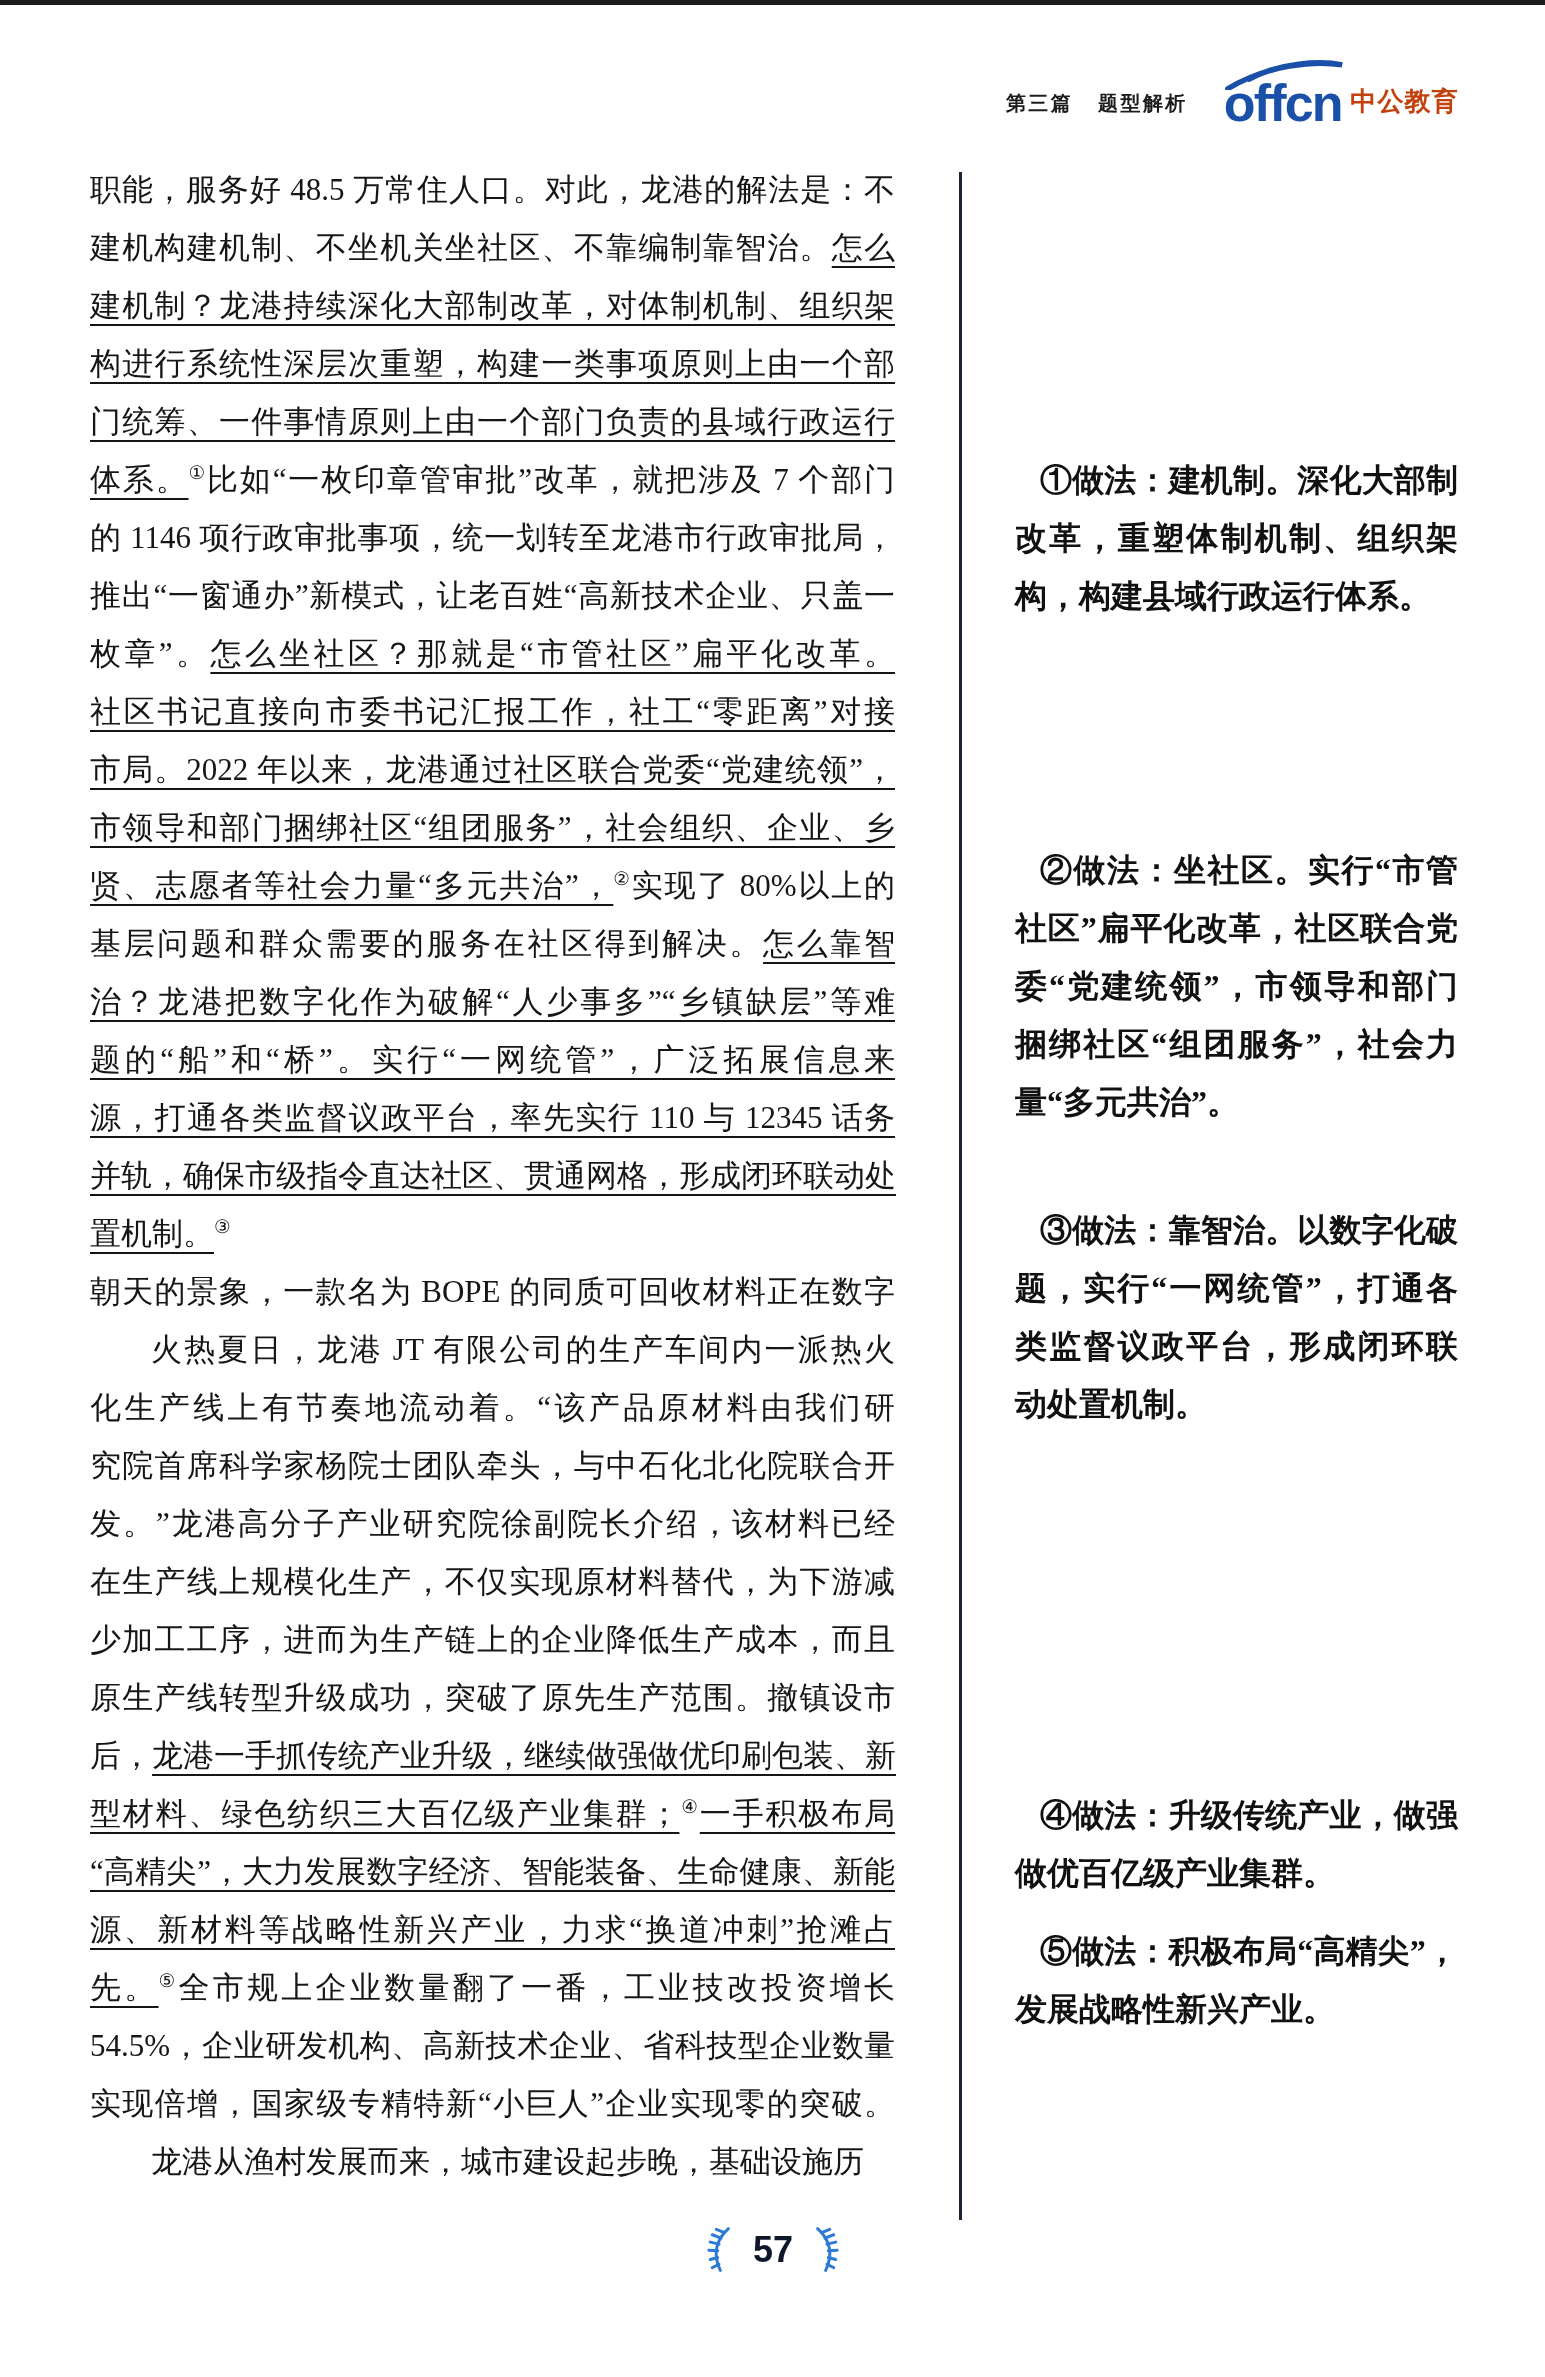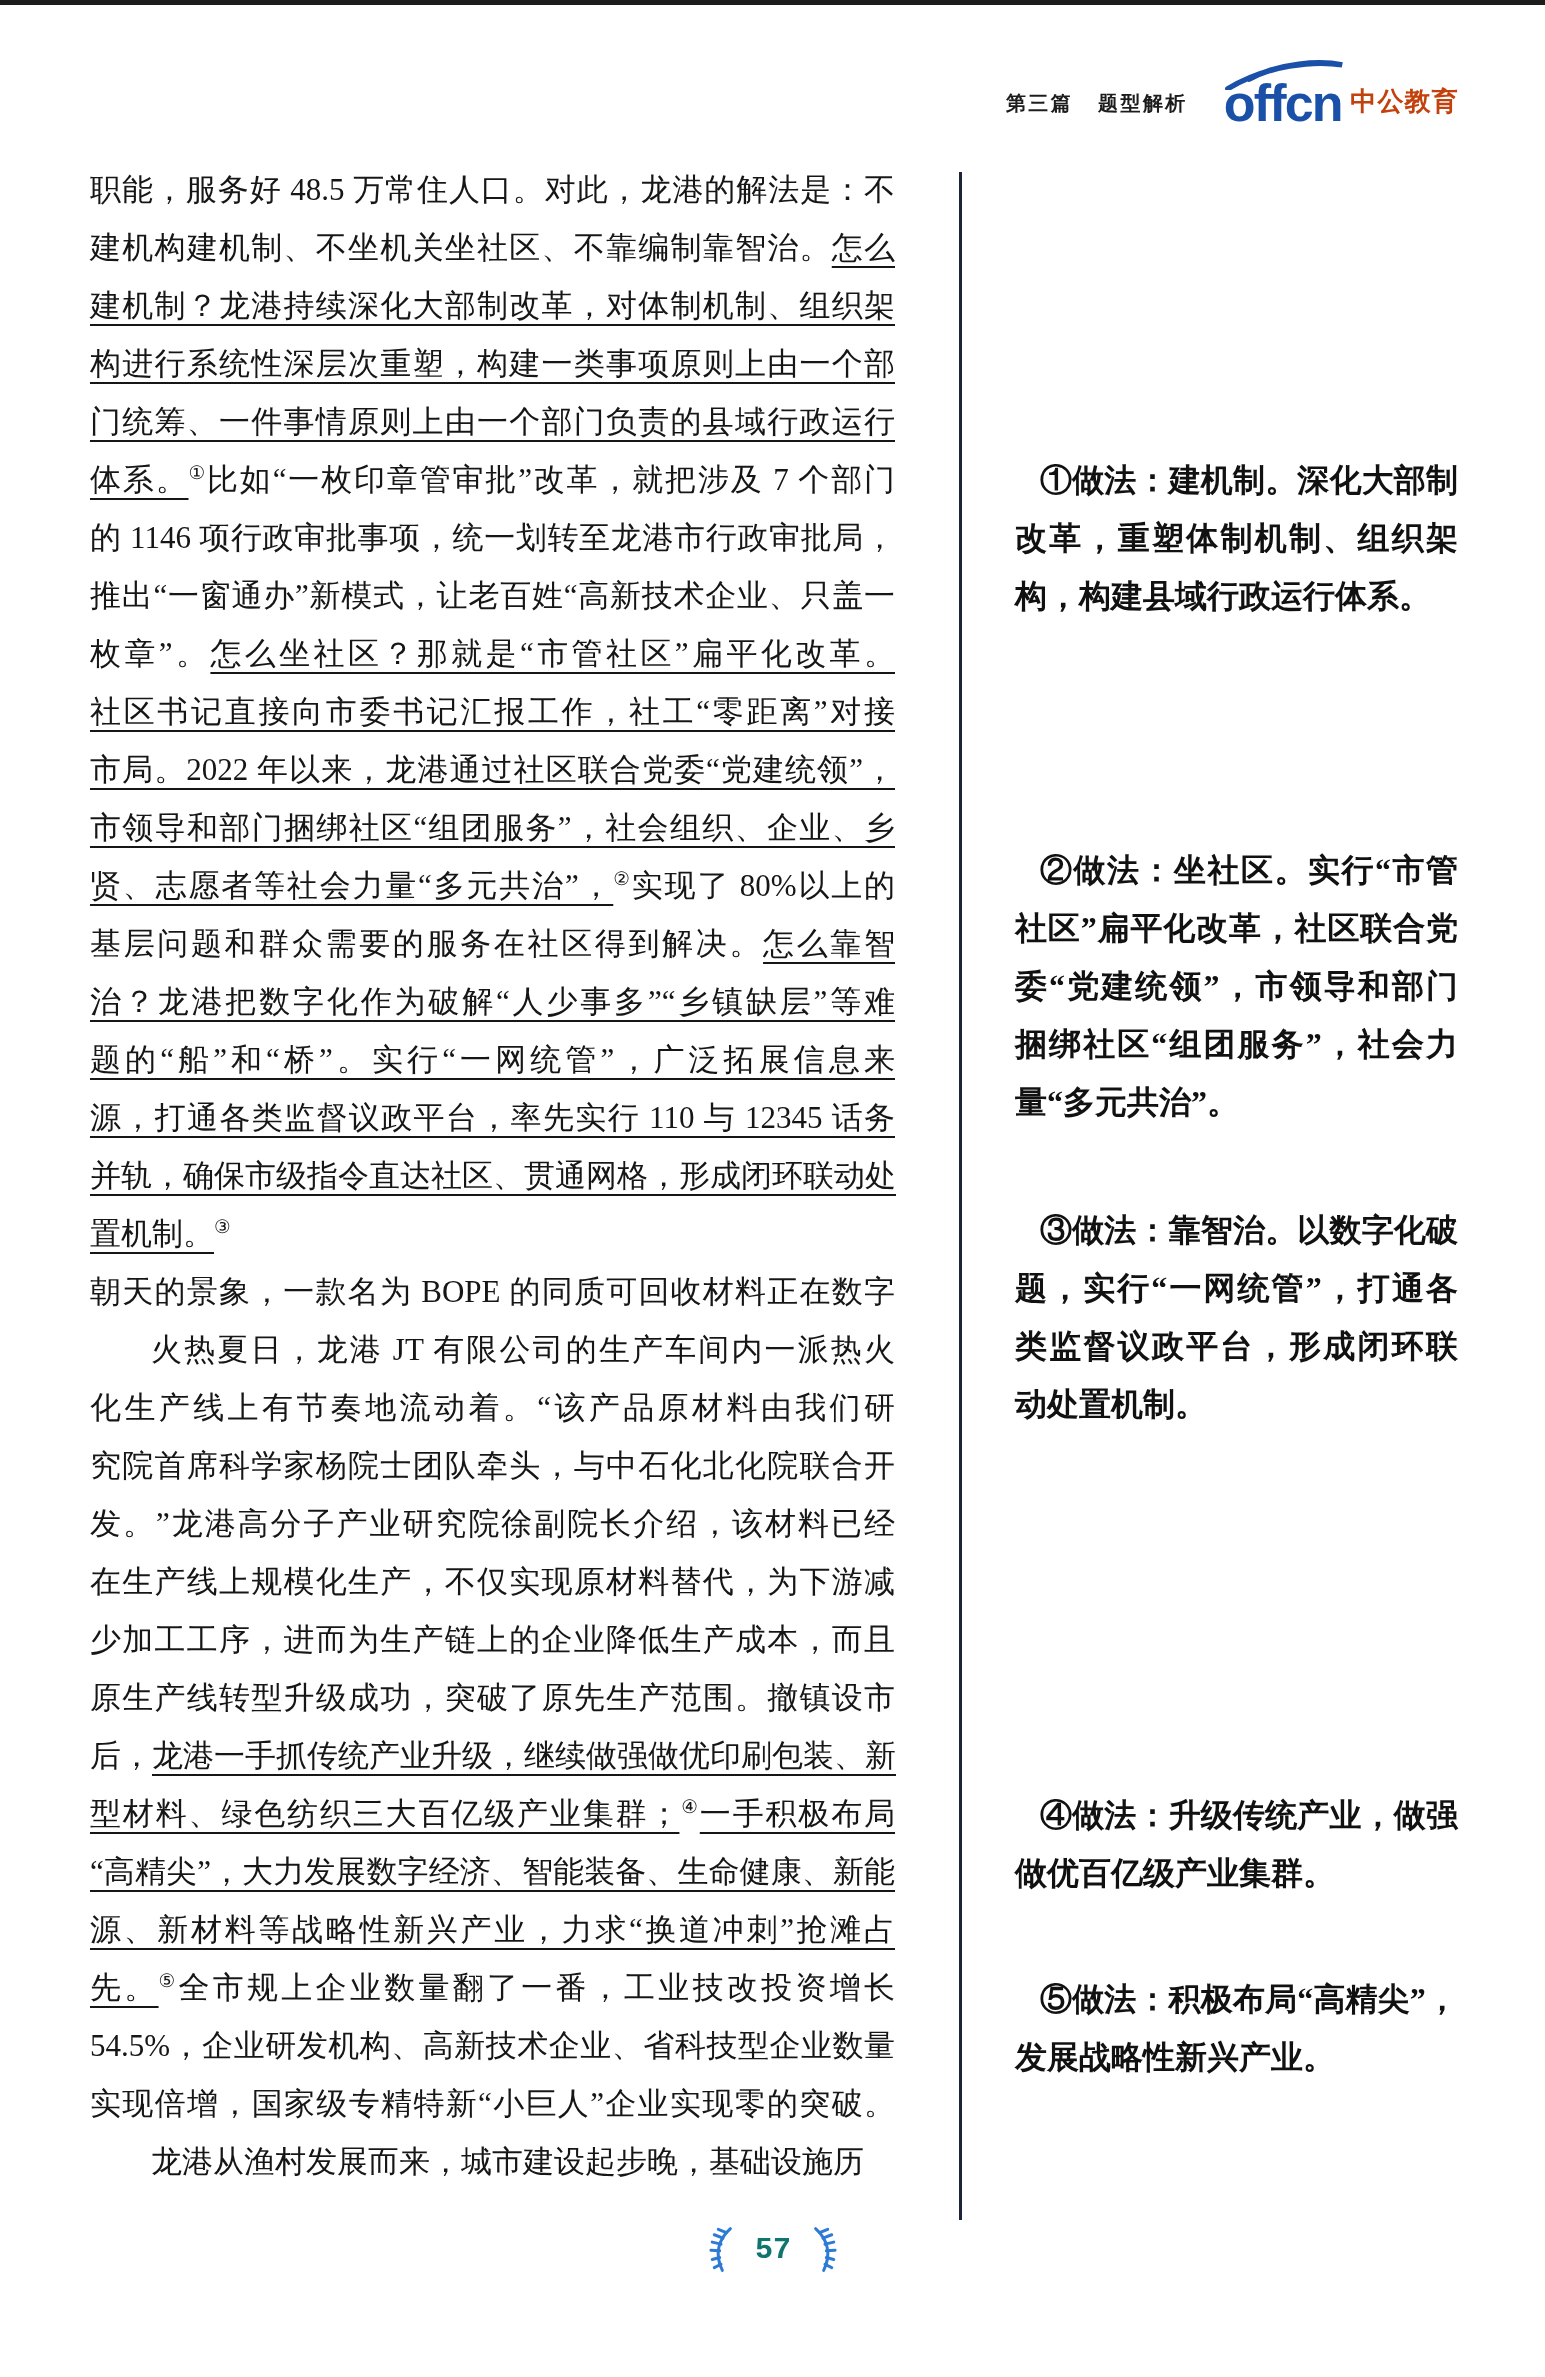--- a/index.html
+++ b/index.html
@@ -72,29 +72,29 @@
     position:absolute;left:1015px;width:443px;margin:0;
     font-size:32px;line-height:58px;font-weight:600;
     color:#111111;
     text-align:justify;text-justify:inter-character;
     text-indent:25px;
   }
   .note-1{top:451px;}
   .note-2{top:841px;}
   .note-3{top:1201px;}
   .note-4{top:1786px;}
-  .note-5{top:1970px;}
+  .note-5{top:1922px;}
   
   .footer{
     position:absolute;left:0;top:2226px;width:1546px;
     display:flex;align-items:center;justify-content:center;gap:20.4px;
   }
   .page-num{
-    font-family:Liberation Mono, monospace;
-    font-size:30px;font-weight:700;color:#0f766e;
+    font-family:Liberation Sans, sans-serif;
+    font-size:36px;font-weight:700;color:#0f172a;
   }
   .laurel{display:block;}
 </style>
 </head>
 <body>
 
 <div class="top-edge"></div>
 
 <div class="header">
   <div class="header-title"><span>第三篇</span><span class="t-gap"></span><span>题型解析</span></div>

